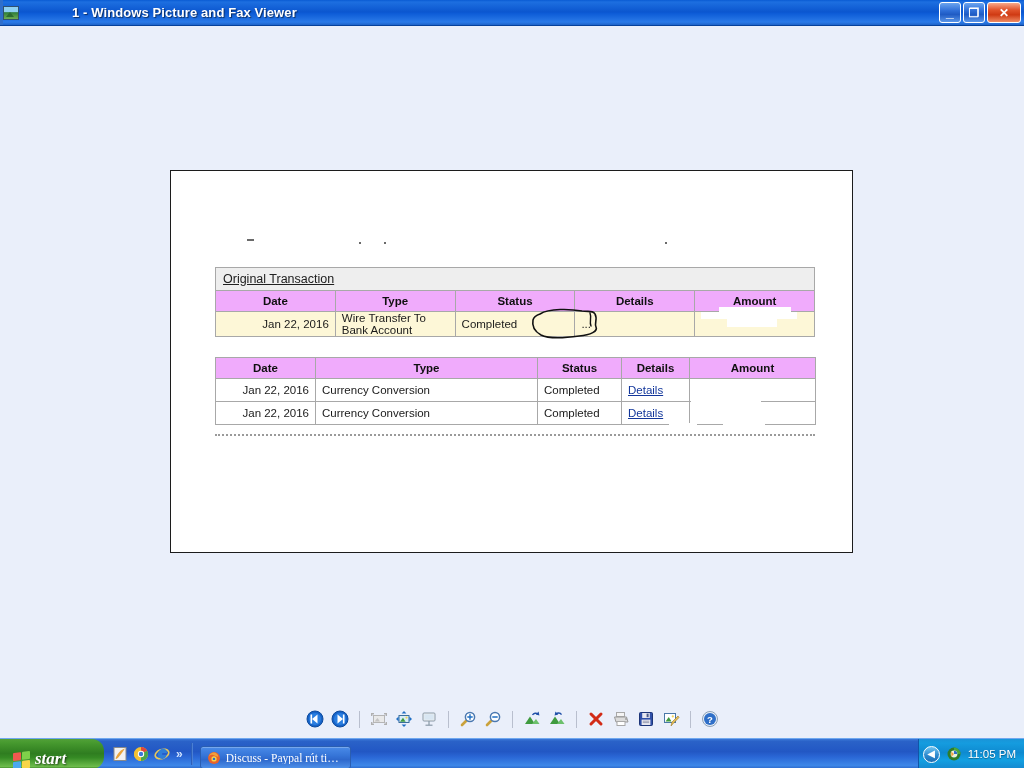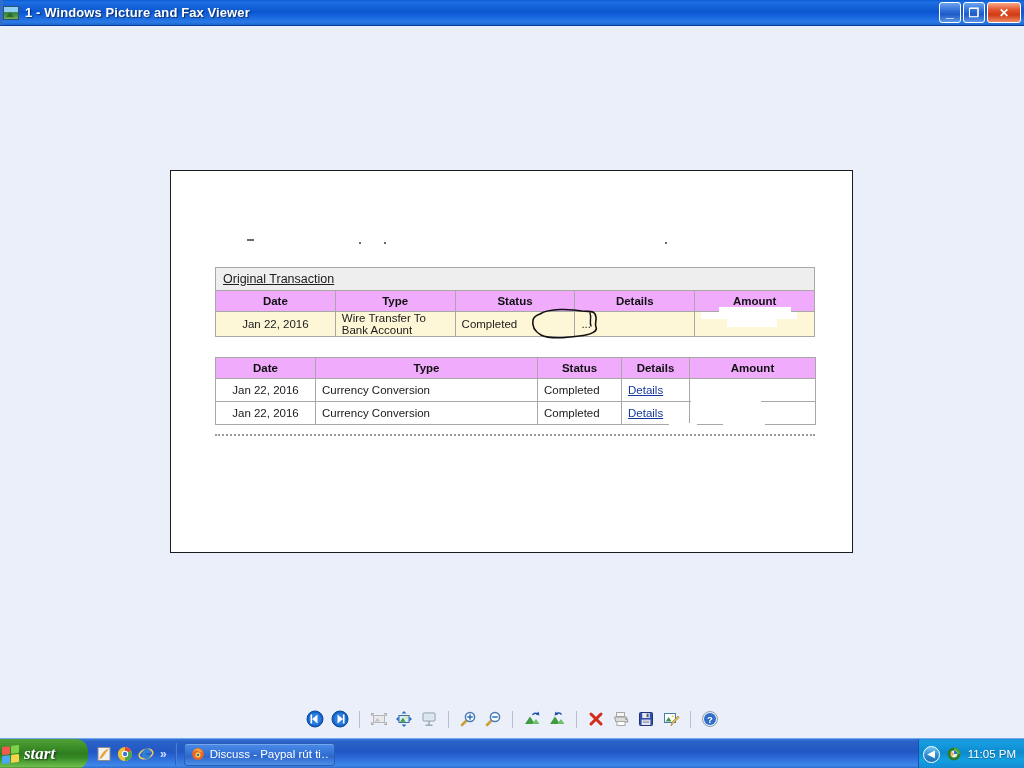--- a/index.html
+++ b/index.html
@@ -25,20 +25,21 @@
     width: 1024px;
     height: 26px;
     background: linear-gradient(to bottom,
         #0a5bd3 0%, #1d6fe0 8%, #0b56cf 48%, #0c5ad6 52%,
         #2a7ae8 88%, #1f63c8 100%);
     border-bottom: 1px solid #06419b;
     display: flex;
     align-items: center;
     box-sizing: border-box;
     padding-left: 3px;
+    gap: 47px;
   }
   #titlebar .tb-left-edge {
     position: absolute;
     left: 0; top: 0; bottom: 0;
     width: 3px;
     background: #2f6ecb;
   }
   .tb-icon {
     width: 16px; height: 14px;
     margin-right: 6px;
@@ -168,21 +169,21 @@
     color: #101010;
   }
   .row-original td {
     background: #fdf7d7;
     height: 24px;
   }
   .row-related td {
     background: #ffffff;
     height: 23px;
   }
-  .col-date   { width: 100px; text-align: center; }
+  .col-date   { width: 100px; text-align: right; }
   .col-type   { width: 222px; text-align: left; }
   .col-status { width: 84px;  text-align: left; }
   .col-details{ width: 68px;  text-align: left; }
   .col-amount { width: 126px; text-align: right; }
   .tbl-head .col-date,
   .tbl-head .col-type,
   .tbl-head .col-status,
   .tbl-head .col-details,
   .tbl-head .col-amount { text-align: center; }
 
@@ -248,29 +249,29 @@
     left: 0; top: 738px;
     width: 1024px;
     height: 30px;
     background: linear-gradient(to bottom,
       #3b78d8 0%, #2a62c8 8%, #2257c4 42%, #2a67d6 60%, #3d87e8 88%, #2b64c6 100%);
     border-top: 1px solid #6fa8ef;
     display: flex;
     align-items: center;
   }
   #start-button {
-    width: 88px;
+    width: 104px;
     height: 30px;
     border-top-right-radius: 12px;
     border-bottom-right-radius: 12px;
     background: linear-gradient(to bottom,
       #52a038 0%, #479a2f 12%, #2f7d20 48%, #358a24 62%, #6dbc4c 92%, #2a6f1c 100%);
     display: flex;
-    align-items: center;
-    padding-left: 2px;
+    align-items: flex-end;
+    padding-left: 13px;
     box-sizing: border-box;
     flex: 0 0 auto;
   }
   .win-flag {
     width: 17px; height: 17px;
     display: grid;
     grid-template-columns: 1fr 1fr;
     grid-template-rows: 1fr 1fr;
     gap: 1.5px;
     transform: skewY(-7deg);
@@ -306,26 +307,27 @@
     margin-left: 1px;
   }
   .ql-divider {
     width: 2px; height: 22px;
     background: linear-gradient(to right, #1c4fae, #5a8fe0);
     margin: 0 3px;
     flex: 0 0 auto;
   }
   #task-buttons {
     display: flex;
-    align-items: center;
+    align-items: flex-end;
     gap: 3px;
     height: 30px;
     padding-left: 4px;
     flex: 1 1 auto;
     min-width: 0;
+    font-family: Liberation Serif, serif;
   }
   .task-btn {
     height: 23px;
     width: 151px;
     border-radius: 3px;
     display: flex;
     align-items: center;
     padding: 0 6px;
     box-sizing: border-box;
     color: #ffffff;

